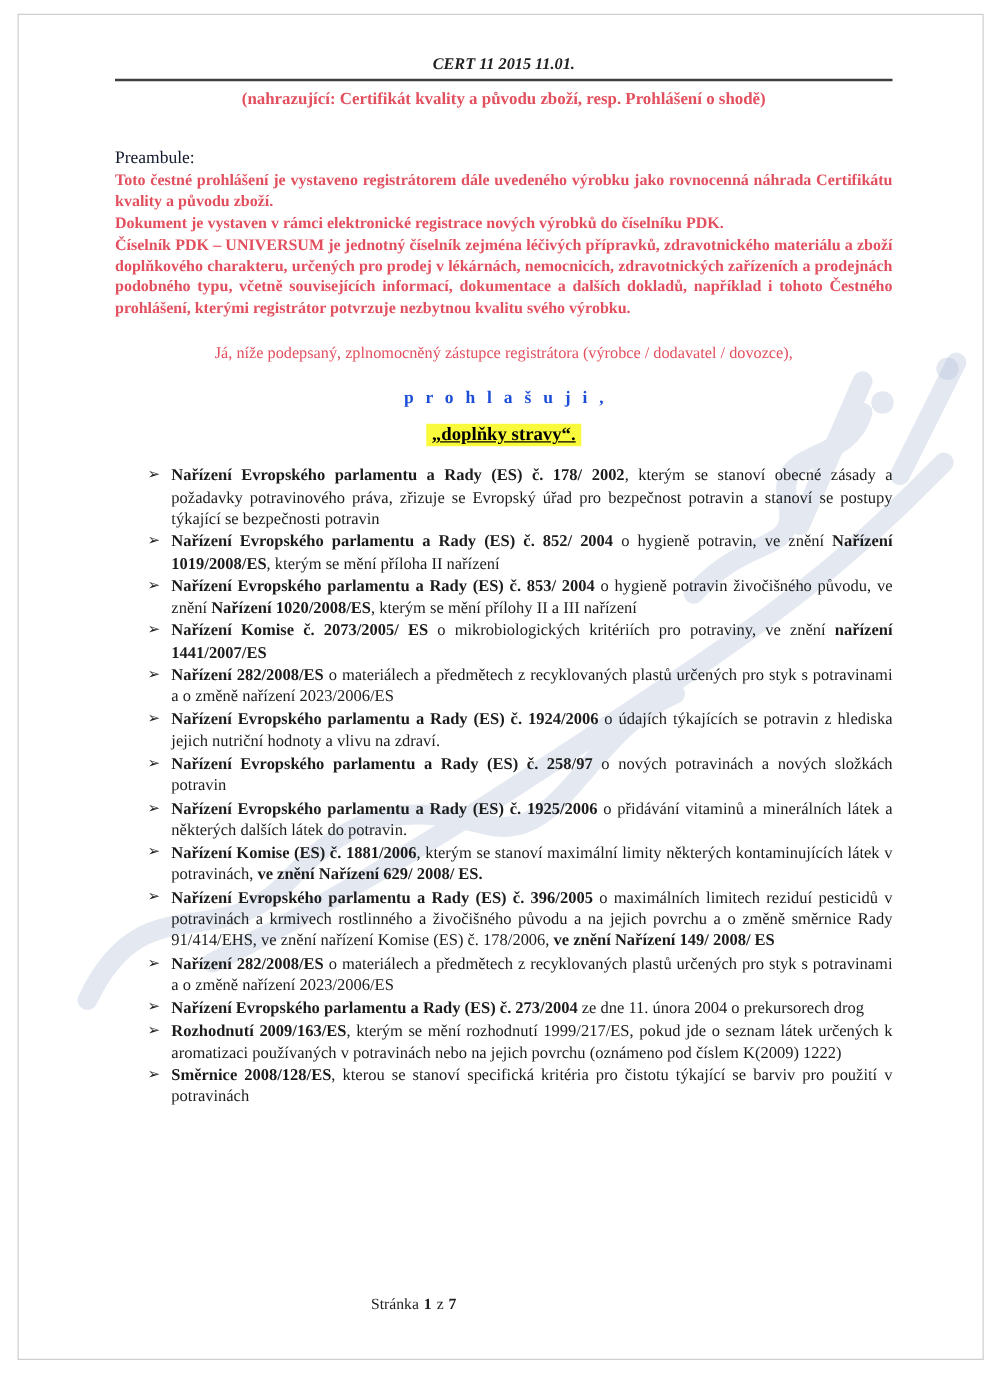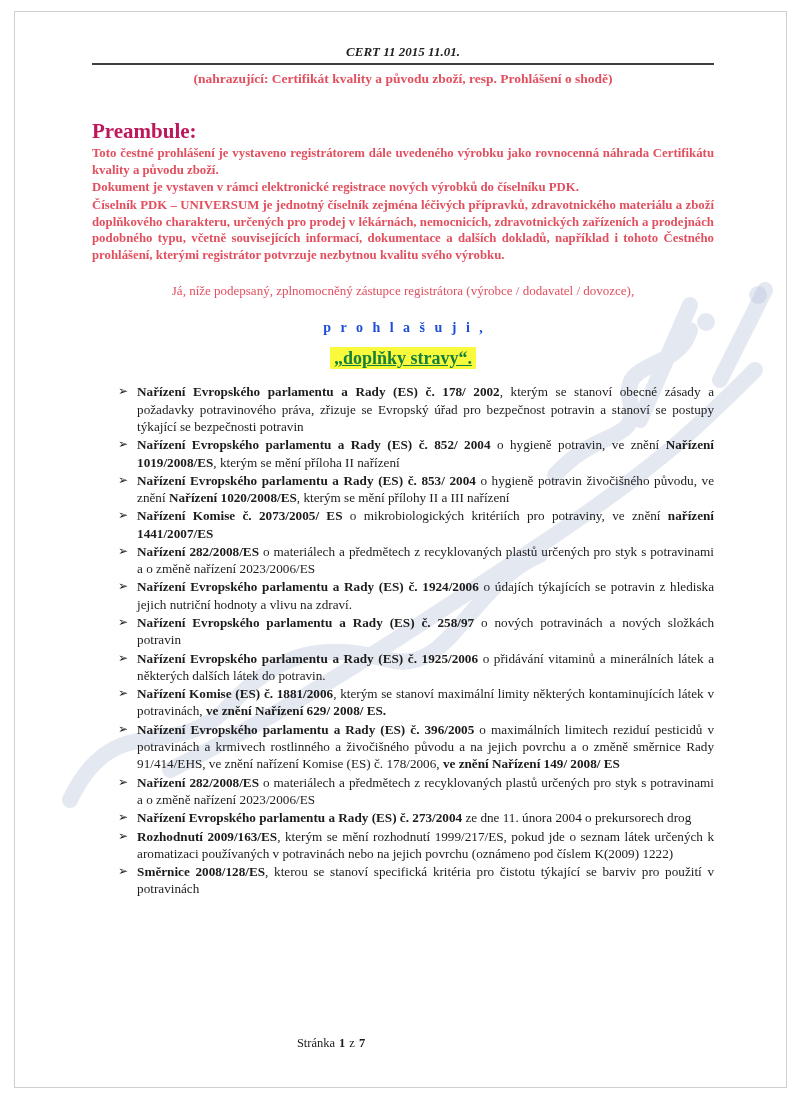--- a/index.html
+++ b/index.html
@@ -32,39 +32,39 @@
 
   .title {
     margin-top:30px; text-align:center;
     color:#e24f5e; font-size:22px; font-weight:bold; letter-spacing:0.5px;
   }
   .subtitle {
     margin-top:6px; text-align:center;
     color:#e24f5e; font-size:13.5px; font-weight:bold;
   }
   .preamble-heading {
-    margin-top:32px; color:#be185d; font-size:21px; font-weight:bold;
+    margin-top:32px; color:#0f172a; font-size:14px; font-weight:normal;
   }
   .preamble p {
     color:#e24f5e; font-weight:bold; font-size:12.8px; line-height:1.3;
     text-align:justify; margin-top:1px;
   }
   .intro {
     margin-top:20px; text-align:center; color:#e24f5e; font-size:13px;
   }
   .verb {
     margin-top:21px; text-align:center; color:#1d4ed8; font-size:14px; font-weight:bold;
     word-spacing:6px;
   }
   .product-line {
     margin-top:21px; color:#e24f5e; font-size:13px;
   }
   .product-type-wrap { margin-top:12px; text-align:center; }
   .product-type {
-    background:#fafa3d; color:#15803d; font-weight:bold; font-size:18px;
+    background:#fafa3d; color:#000000; font-weight:bold; font-size:15px;
     text-decoration:underline; padding:1px 4px;
   }
   .req-intro {
     margin-top:15px; color:#1c1c1c; font-size:13px;
   }
   .requirements {
     margin-top:14px; list-style:none;
   }
   .requirements li {
     display:flex; gap:9px; padding-left:26px; margin-bottom:1px;

